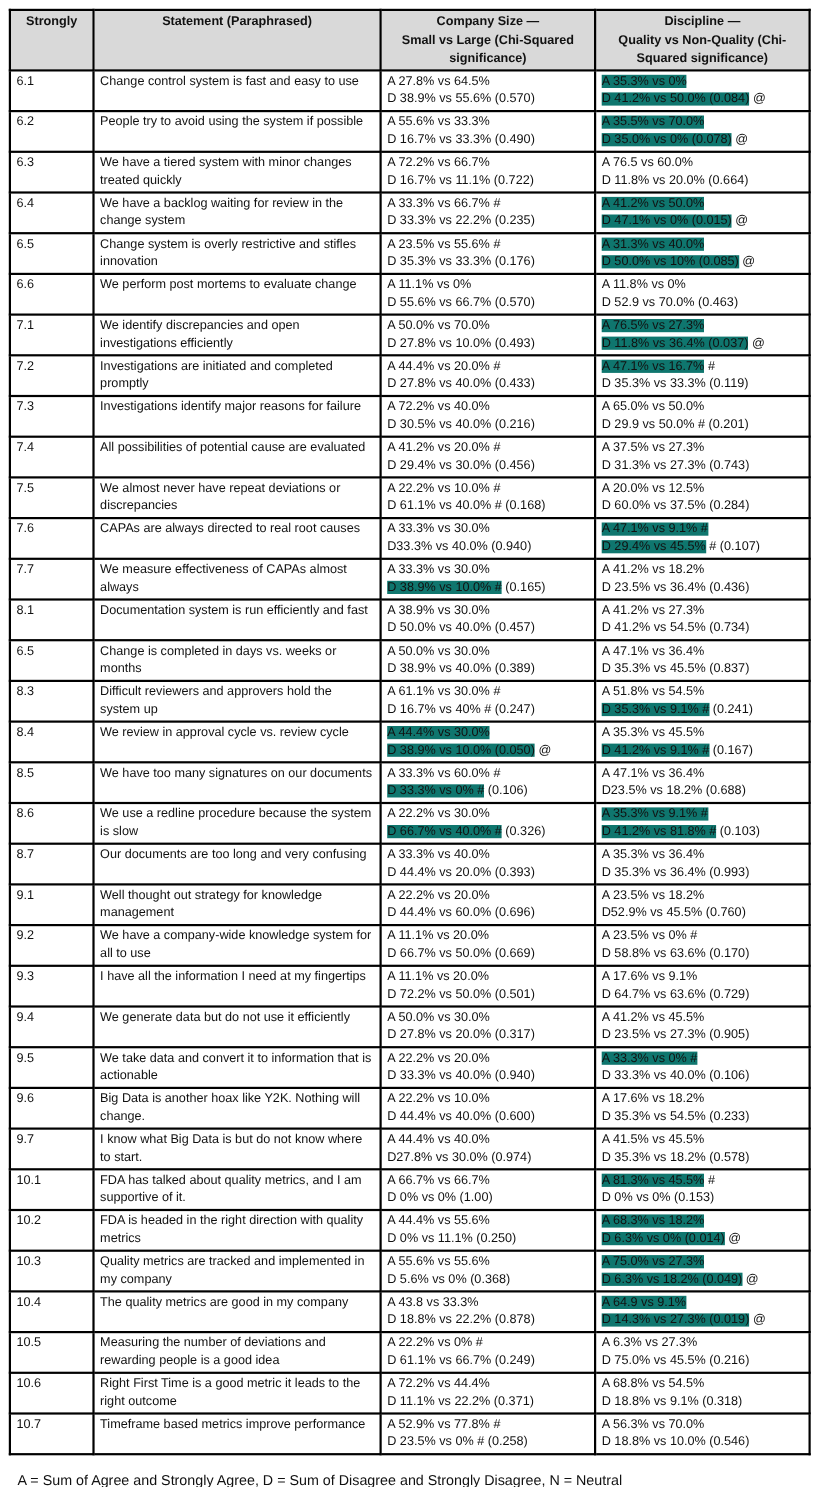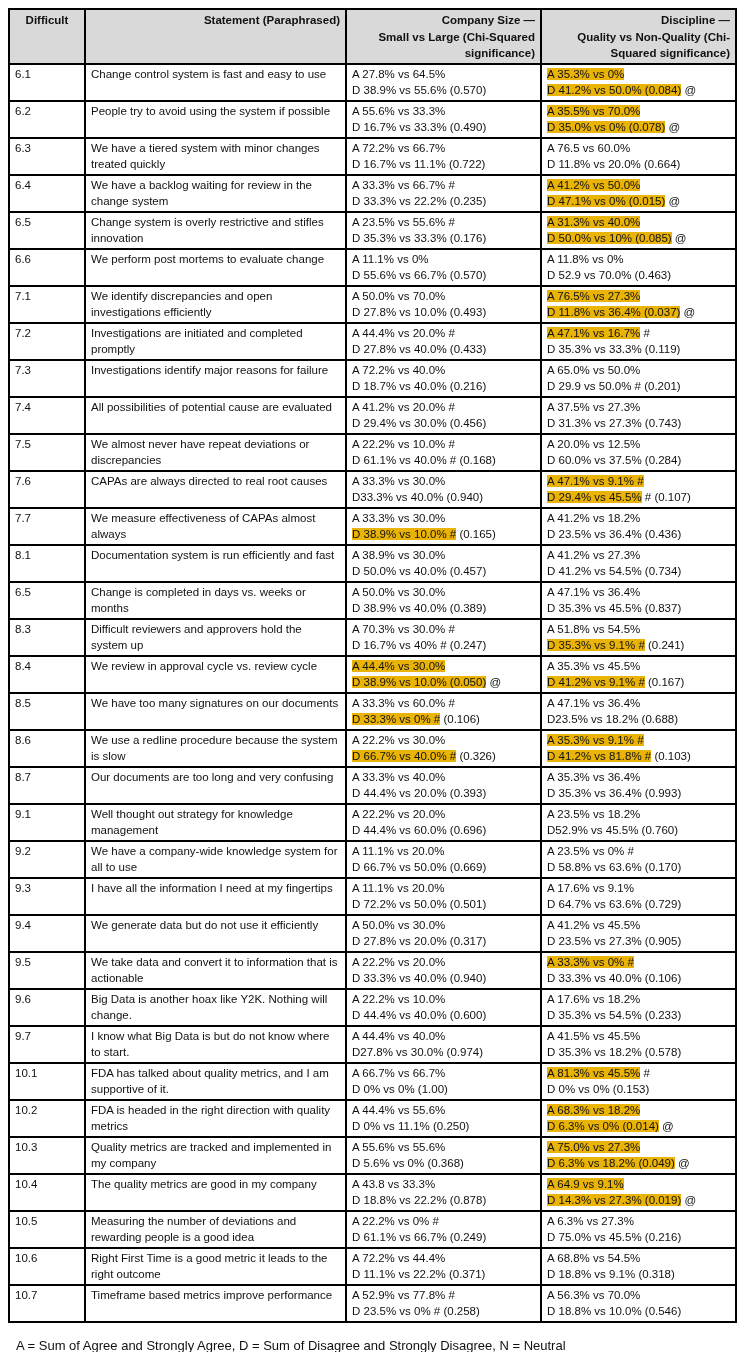--- a/index.html
+++ b/index.html
@@ -24,40 +24,40 @@
     border: 2px solid #000000;
     vertical-align: top;
     padding: 1px 5px;
     font-size: 11.5px;
     line-height: 16.5px;
     overflow: hidden;
   }
   table.results th {
     background: #d9d9d9;
     font-weight: bold;
-    text-align: right;
+    text-align: center;
     white-space: pre-line;
     height: 44px;
     padding-top: 2px;
   }
   table.results th.qhead {
     text-align: center;
   }
   td.qcell {
     text-align: left;
   }
   td.scell {
     padding-left: 8px;
     margin-left: 36px;
   }
   table.results td {
     height: 33px;
   }
   .cl { white-space: nowrap; }
-  .hl { background: #eab308; }
+  .hl { background: #0f766e; }
   .footnotes {
     padding: 16px 0 10px 8px;
   }
   .footnotes p {
     margin: 0 0 14px 0;
     font-size: 13px;
     line-height: 14px;
   }
 </style>
 </head>
@@ -67,21 +67,21 @@
 
   <table class="results">
     <colgroup>
       <col style="width:76px">
       <col style="width:261px">
       <col style="width:195px">
       <col style="width:195px">
     </colgroup>
     <thead>
       <tr>
-        <th class="qhead">Difficult</th>
+        <th class="qhead">Strongly</th>
         <th>Statement (Paraphrased)</th>
         <th>Company Size —
 Small vs Large (Chi-Squared significance)</th>
         <th>Discipline —
 Quality vs Non-Quality (Chi-Squared significance)</th>
       </tr>
     </thead>
     <tbody>
         <tr>
           <td class="qcell">6.1</td>
@@ -177,21 +177,21 @@
           <td>
             <div class="cl"><span class="hl">A 47.1% vs 16.7%</span><span> #</span></div>
             <div class="cl"><span>D 35.3% vs 33.3% (0.119)</span></div>
           </td>
         </tr>
         <tr>
           <td class="qcell">7.3</td>
           <td class="scell">Investigations identify major reasons for failure</td>
           <td>
             <div class="cl"><span>A 72.2% vs 40.0%</span></div>
-            <div class="cl"><span>D 18.7% vs 40.0% (0.216)</span></div>
+            <div class="cl"><span>D 30.5% vs 40.0% (0.216)</span></div>
           </td>
           <td>
             <div class="cl"><span>A 65.0% vs 50.0%</span></div>
             <div class="cl"><span>D 29.9 vs 50.0% # (0.201)</span></div>
           </td>
         </tr>
         <tr>
           <td class="qcell">7.4</td>
           <td class="scell">All possibilities of potential cause are evaluated</td>
           <td>
@@ -260,21 +260,21 @@
           </td>
           <td>
             <div class="cl"><span>A 47.1% vs 36.4%</span></div>
             <div class="cl"><span>D 35.3% vs 45.5% (0.837)</span></div>
           </td>
         </tr>
         <tr>
           <td class="qcell">8.3</td>
           <td class="scell">Difficult reviewers and approvers hold the system up</td>
           <td>
-            <div class="cl"><span>A 70.3% vs 30.0% #</span></div>
+            <div class="cl"><span>A 61.1% vs 30.0% #</span></div>
             <div class="cl"><span>D 16.7% vs 40% # (0.247)</span></div>
           </td>
           <td>
             <div class="cl"><span>A 51.8% vs 54.5%</span></div>
             <div class="cl"><span class="hl">D 35.3% vs 9.1% #</span><span> (0.241)</span></div>
           </td>
         </tr>
         <tr>
           <td class="qcell">8.4</td>
           <td class="scell">We review in approval cycle vs. review cycle</td>

